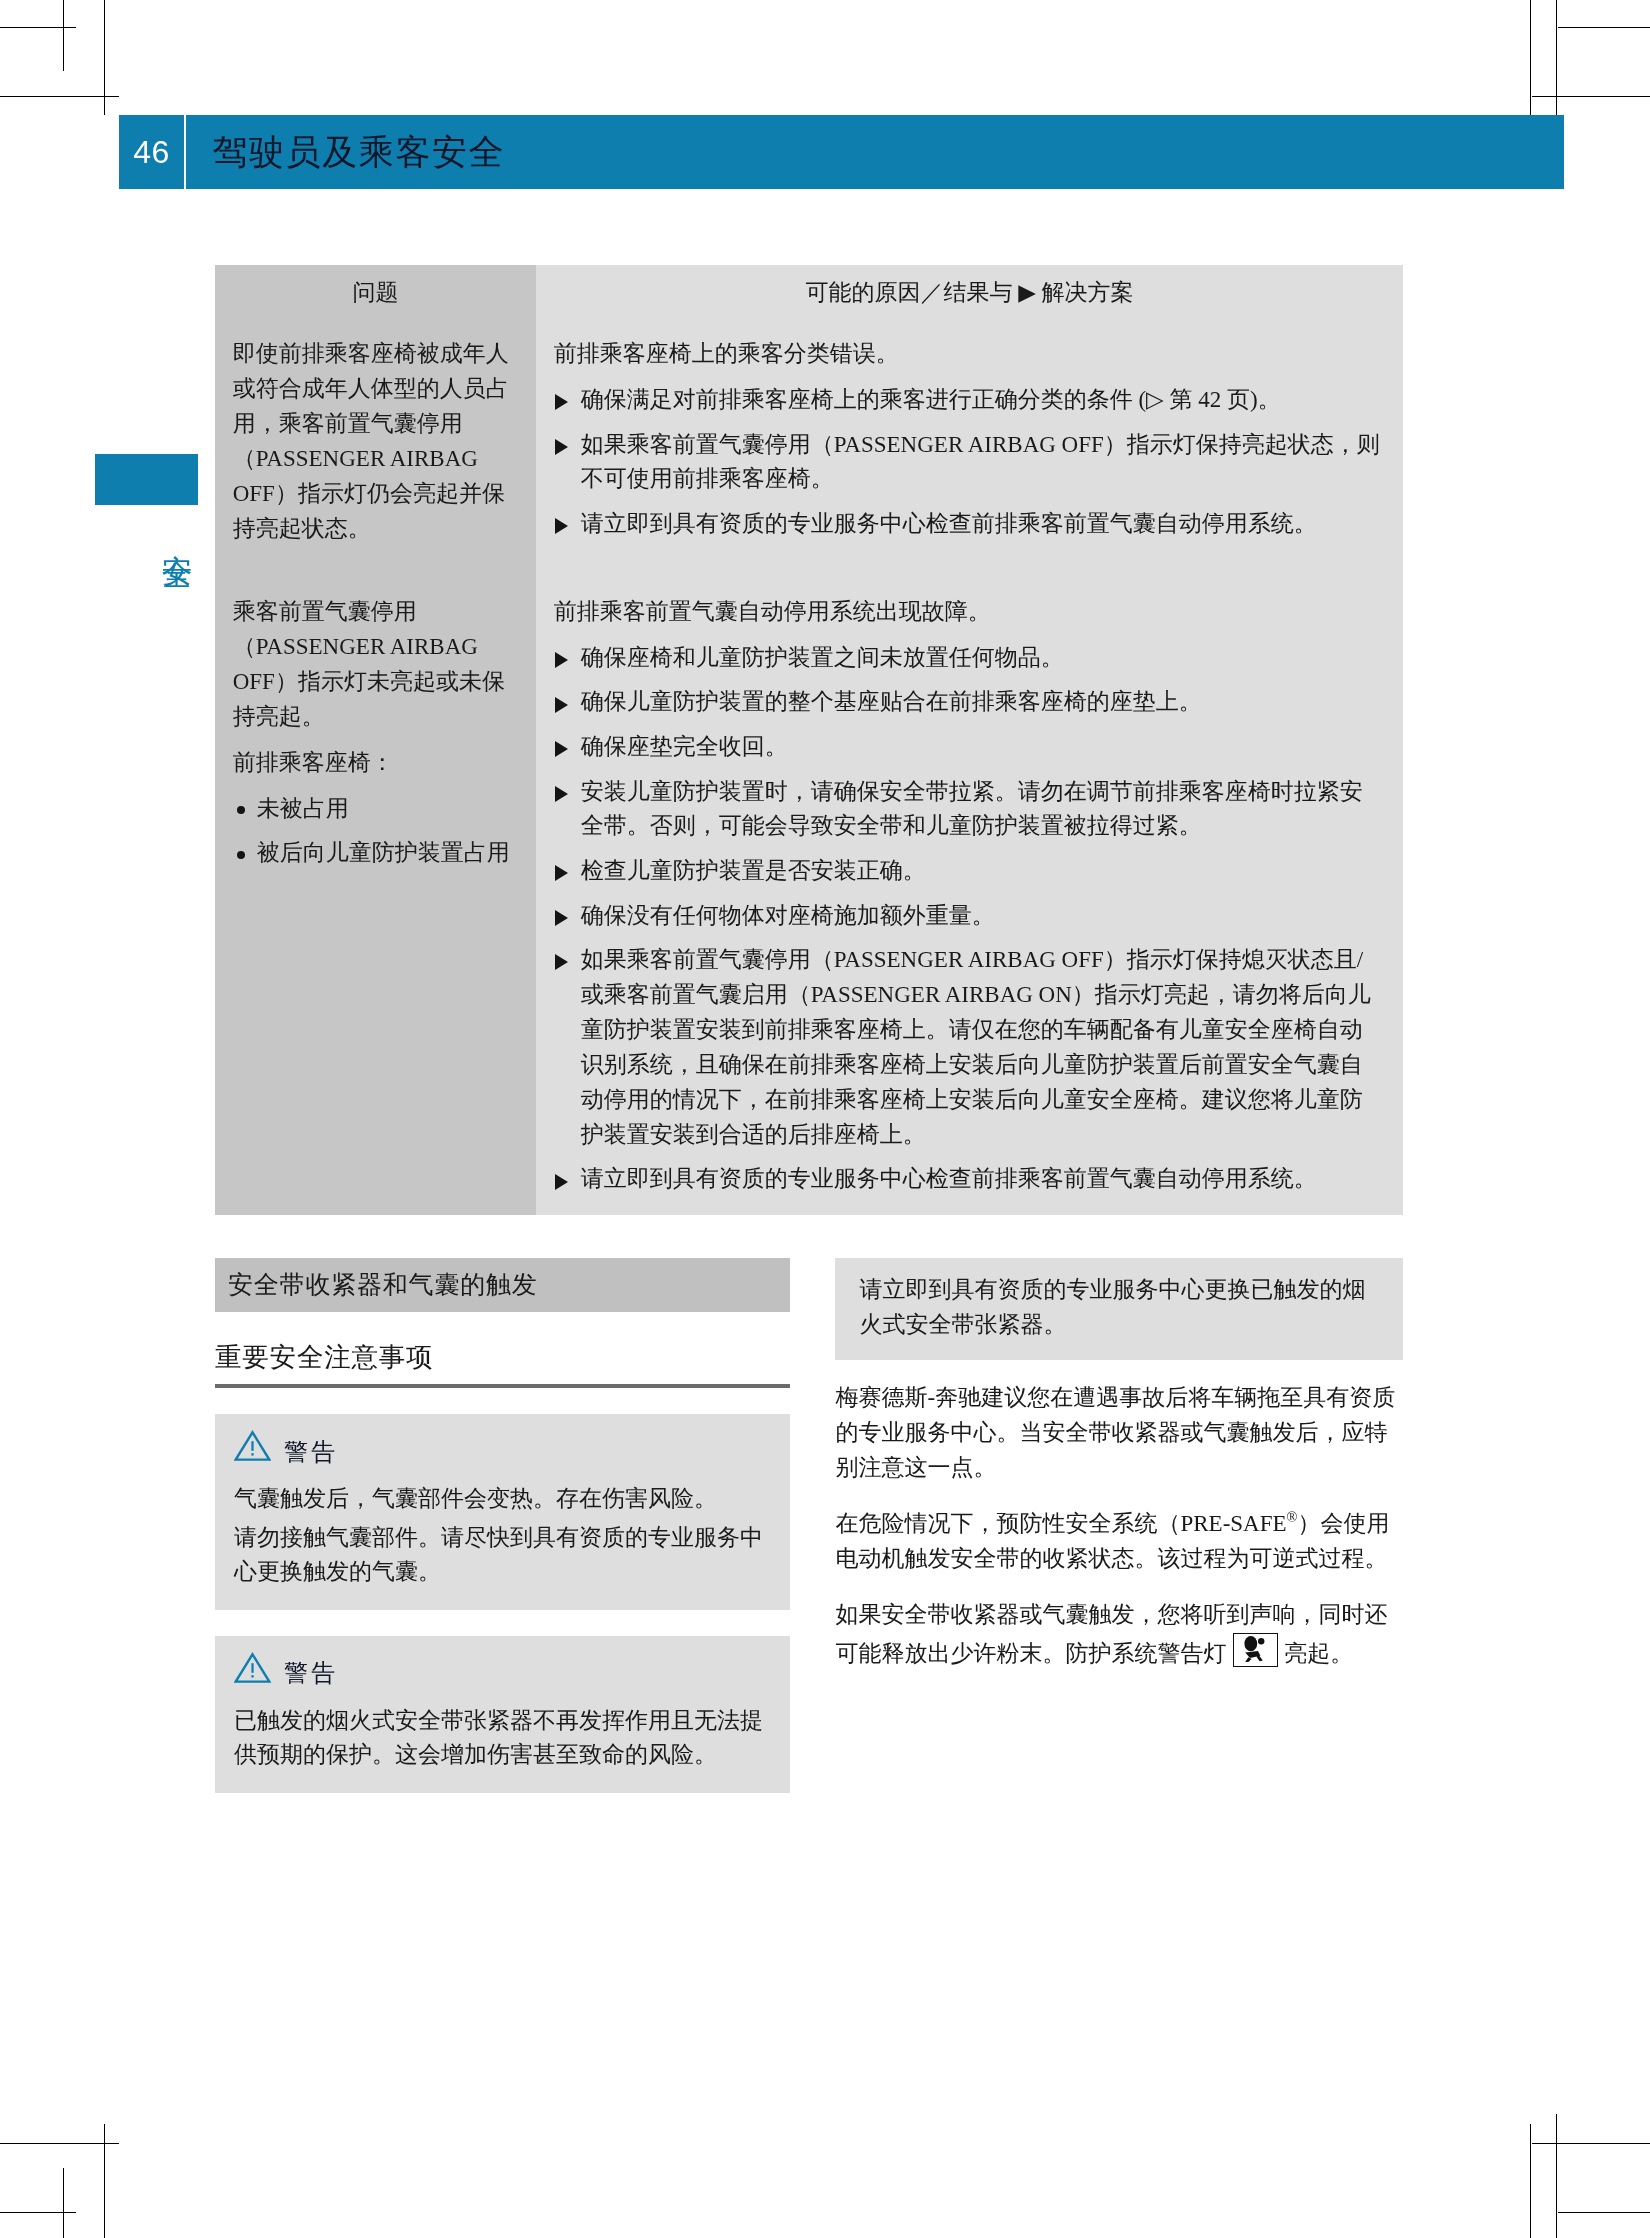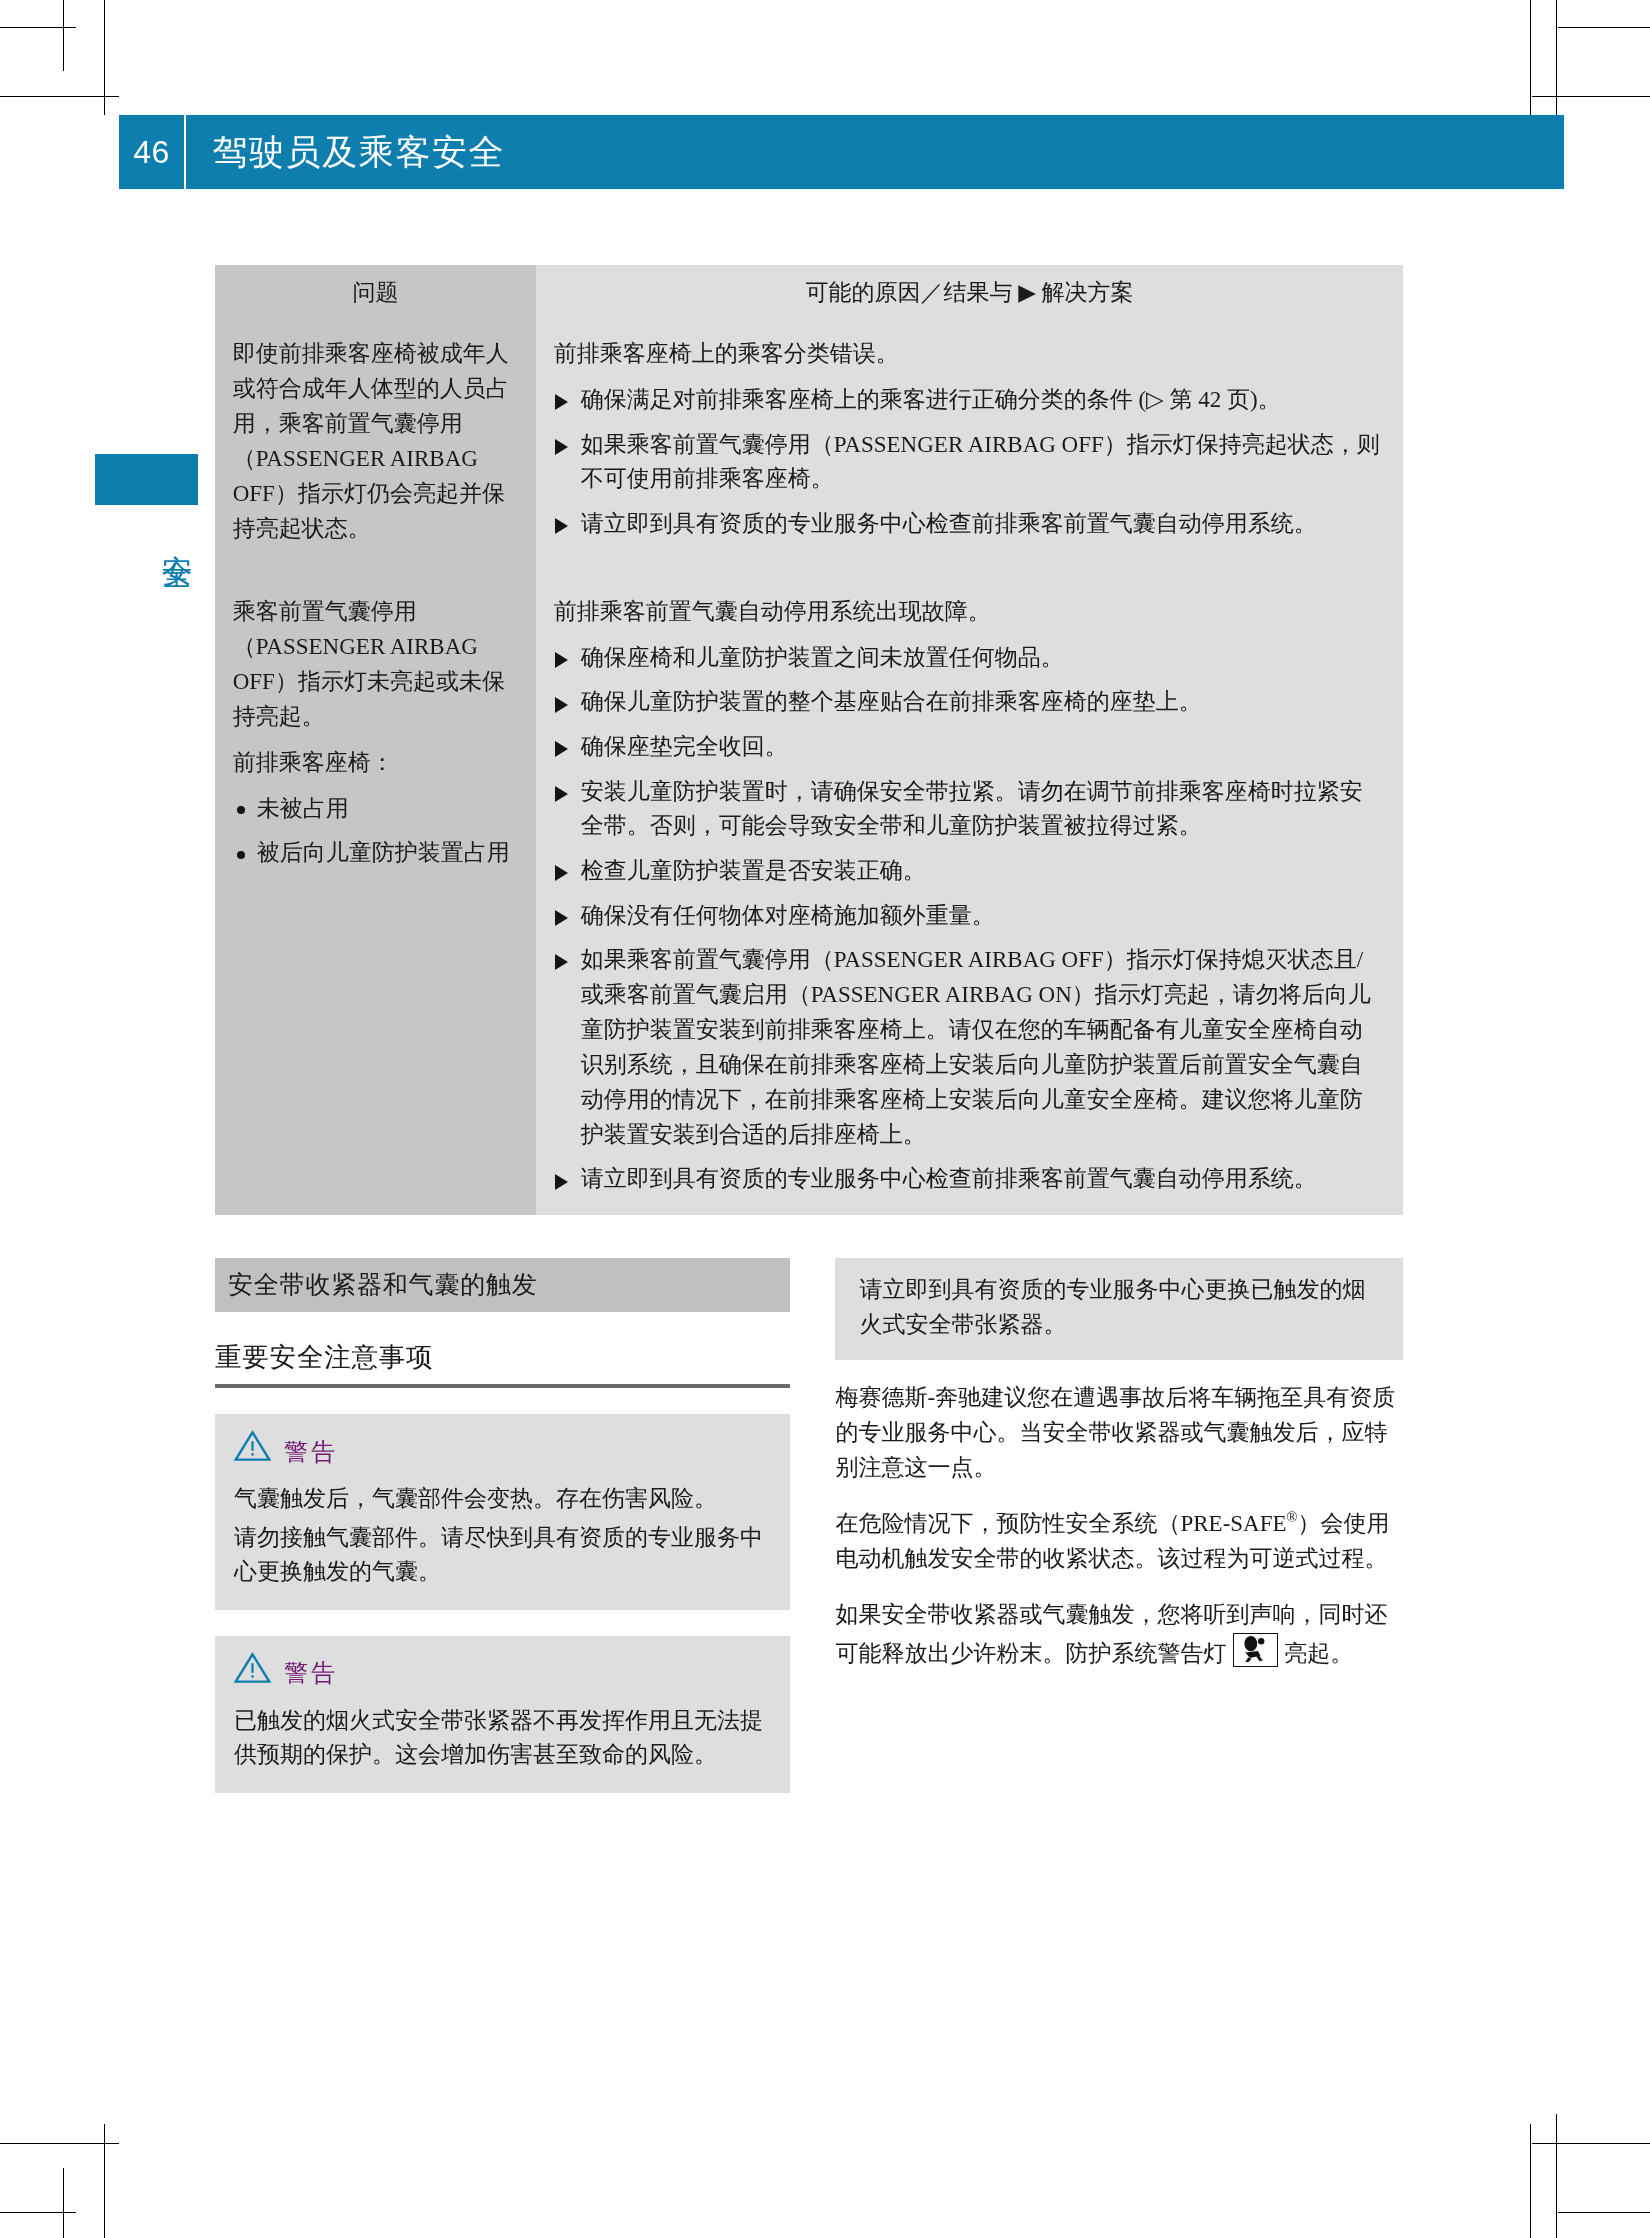--- a/index.html
+++ b/index.html
@@ -43,21 +43,21 @@
     font-family: "Liberation Sans", sans-serif;
     letter-spacing: 0.4px;
   }
   #header-divider {
     width: 2.4px;
     align-self: stretch;
     background: #ffffff;
     margin: 0 0 0 0;
   }
   #header-title {
-    color: #ffffff;
+    color: #0f172a;
     font-size: 35px;
     padding-left: 26px;
     font-family: "Liberation Sans", sans-serif;
     letter-spacing: 1.6px;
   }
 
   
   #side-tab {
     position: absolute;
     left: 95px;
@@ -189,21 +189,21 @@
     line-height: 1.48;
   }
   .warning-head {
     display: flex;
     align-items: center;
     gap: 13px;
     margin-bottom: 9.6px;
   }
   .warning-head .tri { display: block; }
   .warning-word {
-    color: #701a75;
+    color: #0f172a;
     font-size: 24px;
     letter-spacing: 3.2px;
     font-family: "Liberation Sans", sans-serif;
   }
   .warning-box p { margin: 0 0 4.8px 0; }
   .warning-box p:last-child { margin-bottom: 0; }
 
   .grey-note {
     background: #dedede;
     padding: 14.5px 19px 17.7px 24px;

